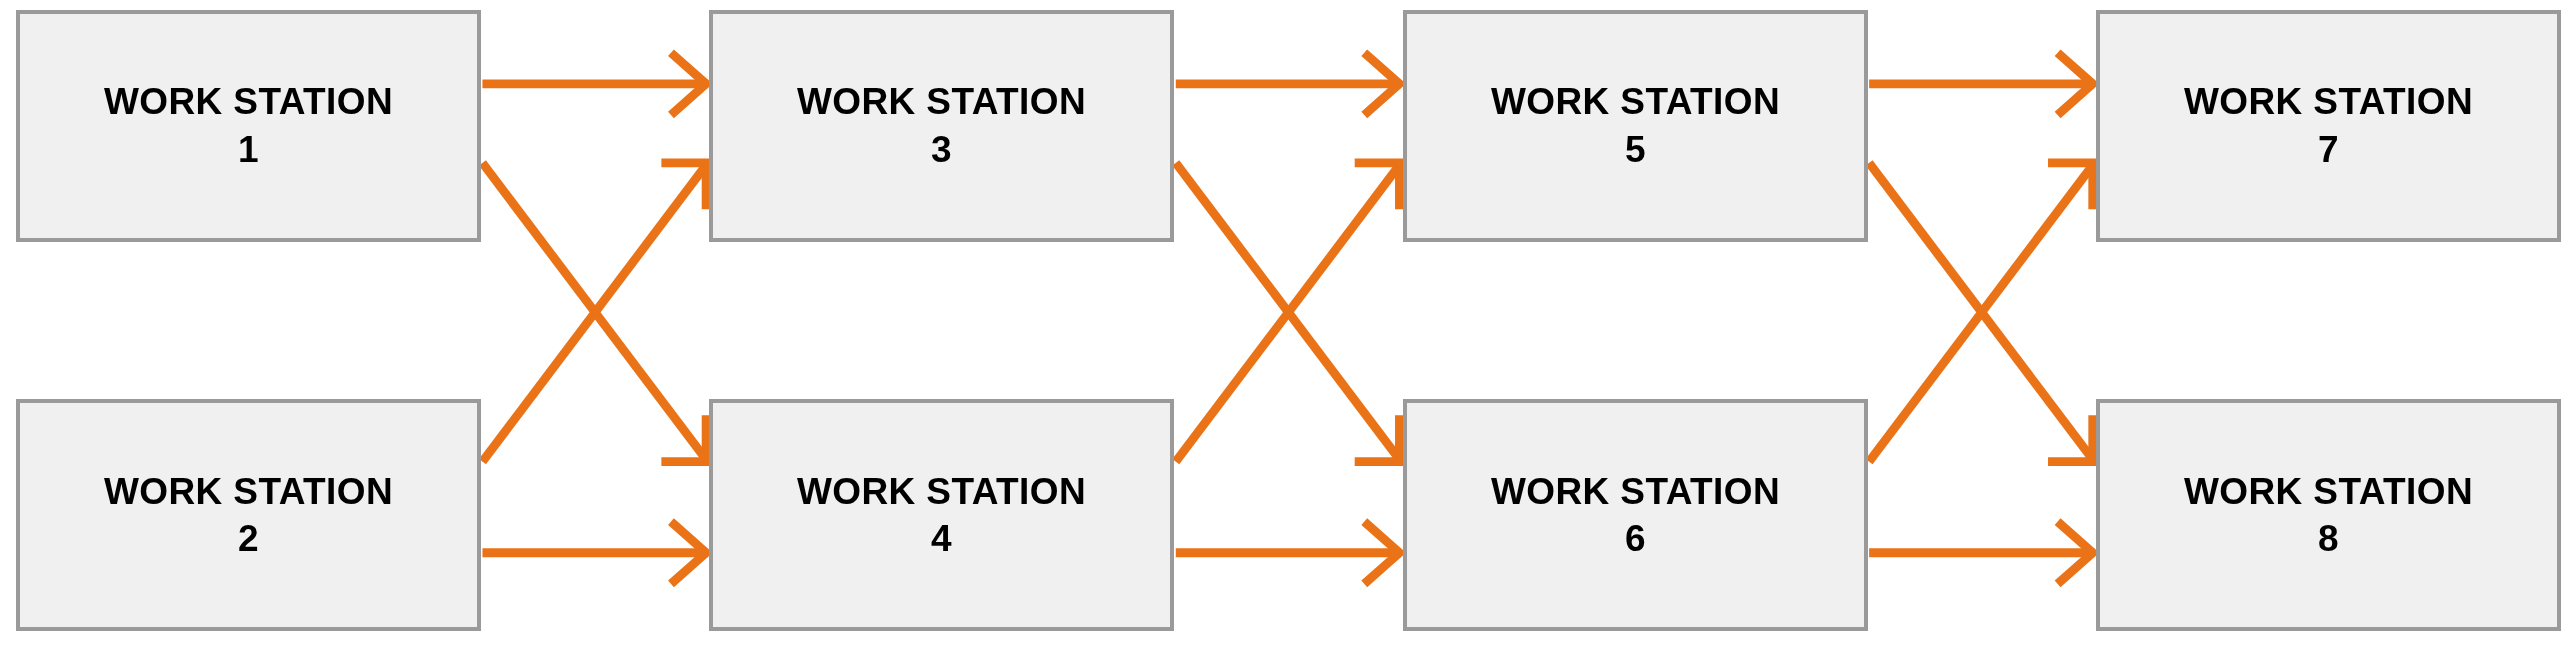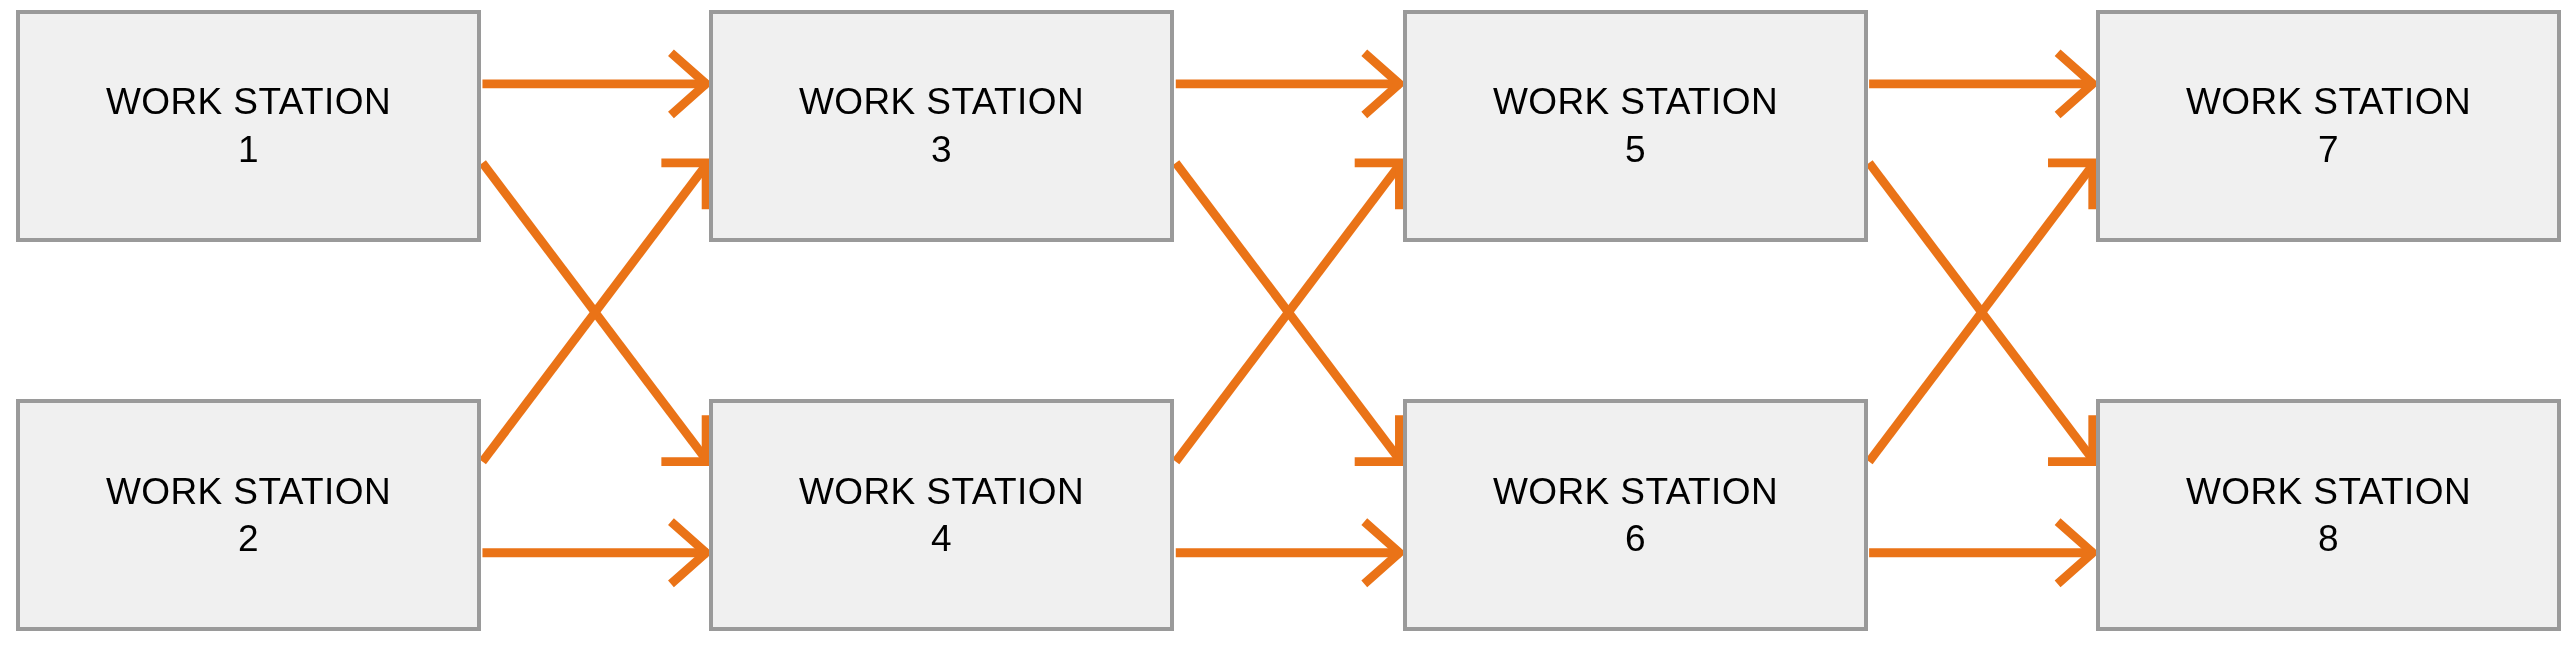--- a/index.html
+++ b/index.html
@@ -19,21 +19,21 @@
     position: absolute;
     box-sizing: border-box;
     background: #f0f0f0;
     border: 4px solid #9a9a9a;
     display: flex;
     flex-direction: column;
     align-items: center;
     justify-content: center;
     text-align: center;
     color: #000000;
-    font-weight: normal;
+    font-weight: bold;
     font-size: 37px;
     line-height: 1.28;
     letter-spacing: 0.4px;
     z-index: 3;
   }
   .node .node-title { display: block; white-space: nowrap; }
   .node .node-num { display: block; }
   svg#wires {
     position: absolute;
     left: 0; top: 0;

